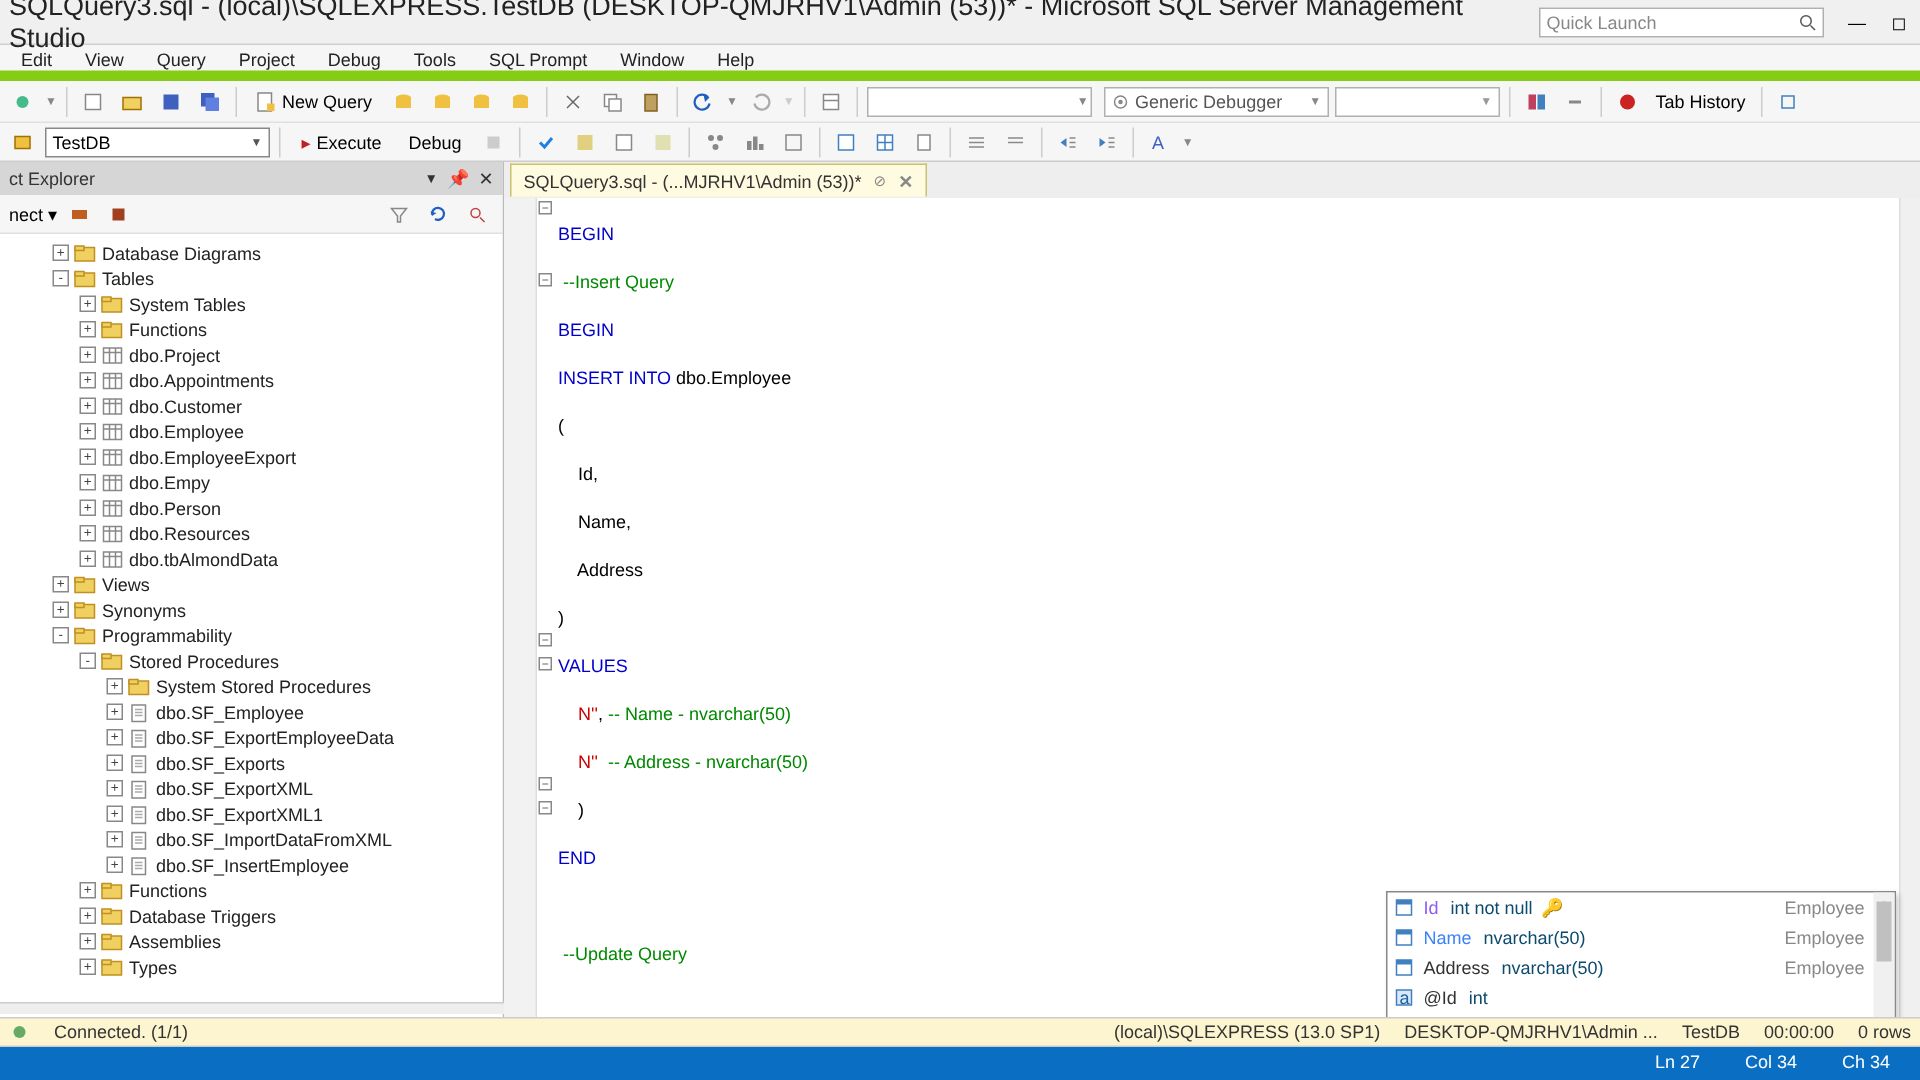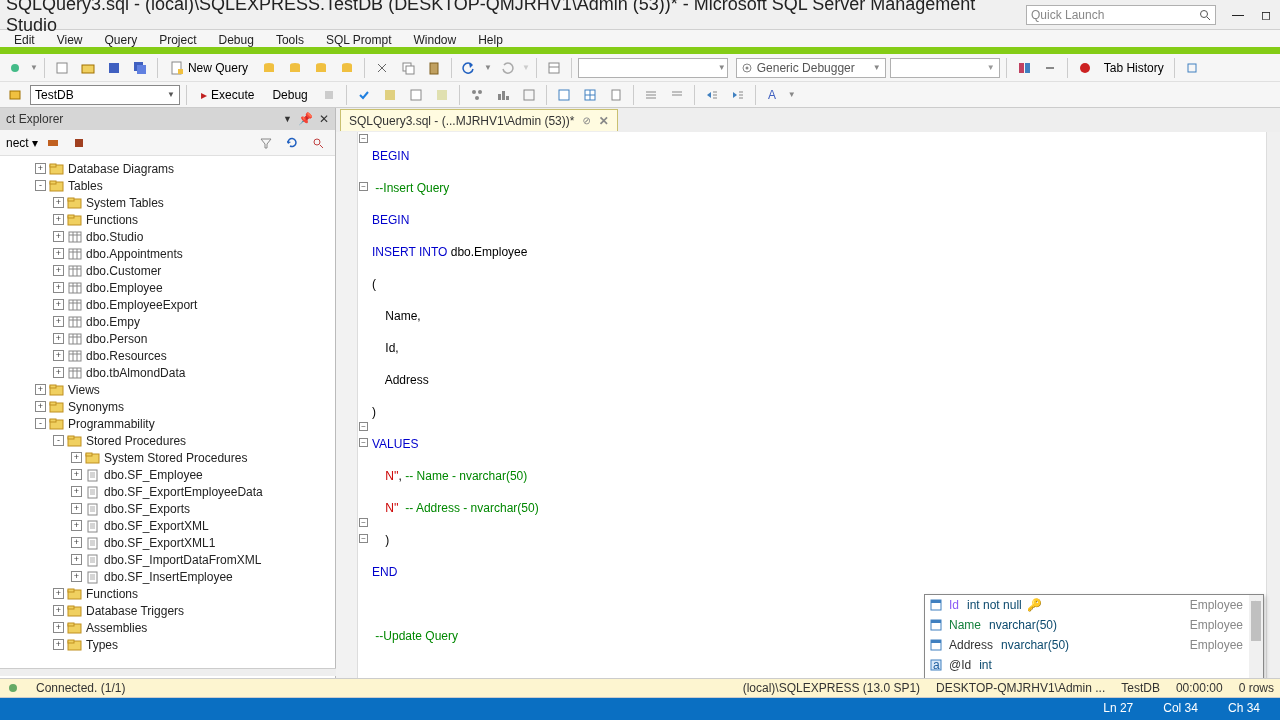--- a/index.html
+++ b/index.html
@@ -456,21 +456,21 @@
           <span class="indent" style="width:50px"></span>
           <span class="expander">+</span>
           <span class="ficon">
             <svg width="16" height="14">
               <rect x="2" y="2" width="12" height="10" fill="#fff" stroke="#888"></rect>
               <line x1="2" y1="5" x2="14" y2="5" stroke="#888"></line>
               <line x1="6" y1="2" x2="6" y2="12" stroke="#888"></line>
               <line x1="10" y1="2" x2="10" y2="12" stroke="#888"></line>
             </svg>
           </span>
-          <span class="lbl">dbo.Studio</span>
+          <span class="lbl">dbo.Project</span>
         </div>
         <div class="tree-row">
           <span class="indent" style="width:50px"></span>
           <span class="expander">+</span>
           <span class="ficon">
             <svg width="16" height="14">
               <rect x="2" y="2" width="12" height="10" fill="#fff" stroke="#888"></rect>
               <line x1="2" y1="5" x2="14" y2="5" stroke="#888"></line>
               <line x1="6" y1="2" x2="6" y2="12" stroke="#888"></line>
               <line x1="10" y1="2" x2="10" y2="12" stroke="#888"></line>
@@ -779,22 +779,22 @@
         <div class="foldmark" style="top:306px">−</div>
         <div class="foldmark" style="top:386px">−</div>
         <div class="foldmark" style="top:402px">−</div>
       </div>
       <div class="codelines">
 <div class="codeline"><span class="kw">BEGIN</span></div>
 <div class="codeline"> <span class="cm">--Insert Query</span></div>
 <div class="codeline"><span class="kw">BEGIN</span></div>
 <div class="codeline"><span class="kw">INSERT</span> <span class="kw">INTO</span> dbo.Employee</div>
 <div class="codeline">(</div>
+<div class="codeline">    Id,</div>
 <div class="codeline">    Name,</div>
-<div class="codeline">    Id,</div>
 <div class="codeline">    Address</div>
 <div class="codeline">)</div>
 <div class="codeline"><span class="kw">VALUES</span></div>
 <div class="codeline">    <span class="str">N''</span>, <span class="cm">-- Name - nvarchar(50)</span></div>
 <div class="codeline">    <span class="str">N''</span>  <span class="cm">-- Address - nvarchar(50)</span></div>
 <div class="codeline">    )</div>
 <div class="codeline"><span class="kw">END</span></div>
 <div class="codeline"></div>
 <div class="codeline"> <span class="cm">--Update Query</span></div>
 
@@ -825,21 +825,21 @@
               <span style="color:#c09000">🔑</span>
               <span class="iextra">Employee</span>
             </div>
             <div class="intel-row">
               <span class="iicon">
                 <svg width="14" height="14">
                   <rect x="2" y="2" width="10" height="10" fill="#fff" stroke="#4080c0"></rect>
                   <rect x="2" y="2" width="10" height="3" fill="#4080c0"></rect>
                 </svg>
               </span>
-              <span class="iname" style="color:#15803d">Name</span>
+              <span class="iname" style="color:#3b82f6">Name</span>
               <span class="itype">nvarchar(50)</span>
               <span class="iextra">Employee</span>
             </div>
             <div class="intel-row">
               <span class="iicon">
                 <svg width="14" height="14">
                   <rect x="2" y="2" width="10" height="10" fill="#fff" stroke="#4080c0"></rect>
                   <rect x="2" y="2" width="10" height="3" fill="#4080c0"></rect>
                 </svg>
               </span>

